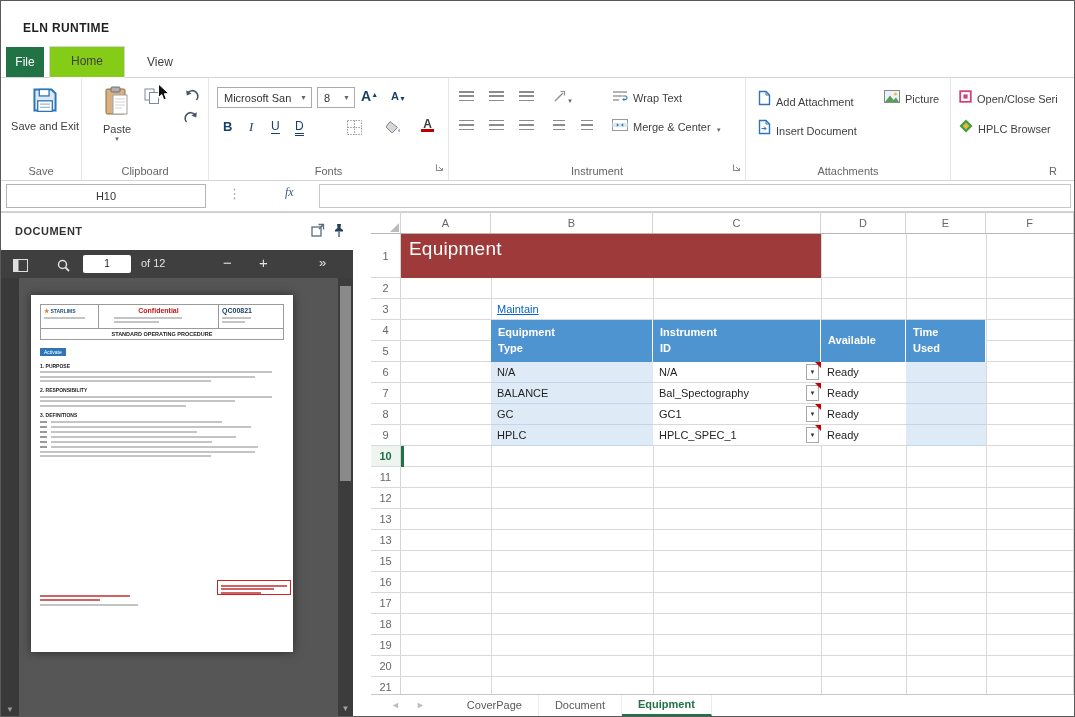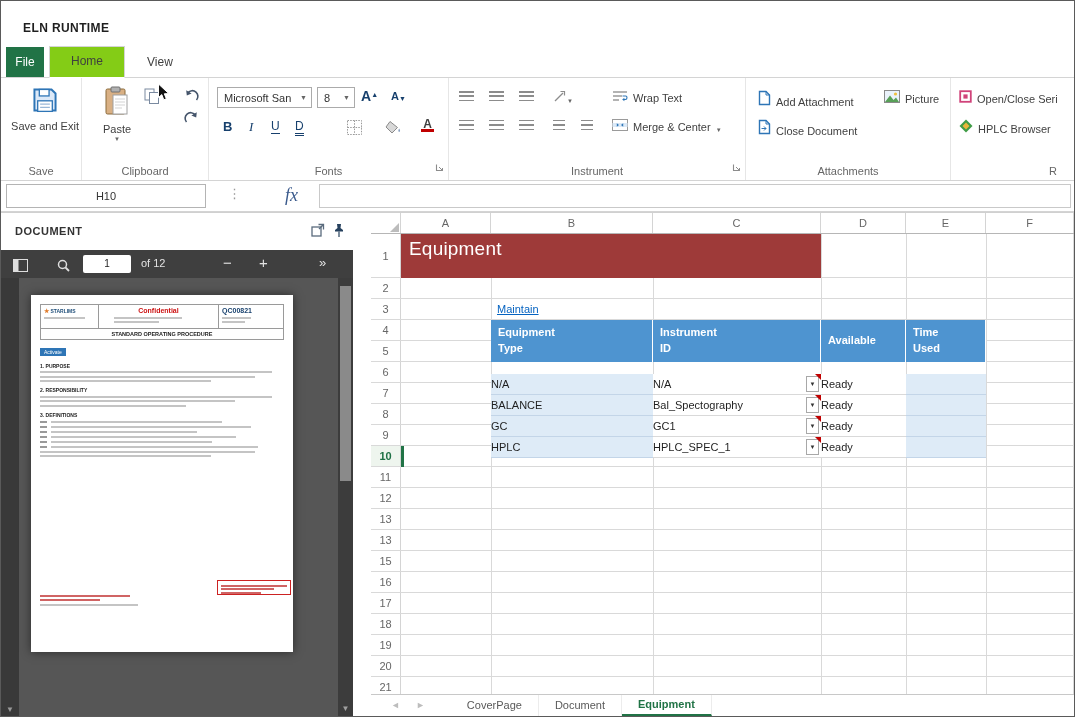--- a/index.html
+++ b/index.html
@@ -28,21 +28,21 @@
   .fbtn{position:absolute;color:#17406d;}
   .lines{width:15px;height:11px;background:repeating-linear-gradient(to bottom,#8c8c8c 0 1.5px,transparent 1.5px 4.3px);}
   .icontext{position:absolute;display:flex;align-items:flex-end;gap:5px;font-size:11px;color:#3f3f3f;white-space:nowrap;}
   .launcher{position:absolute;right:4px;bottom:4px;}
   .colorbar{width:13px;height:3px;background:#c00000;margin-top:-1px;}
   
   .frow{height:31px;border-bottom:1px solid #d4d4d4;box-sizing:border-box;position:relative;background:#fff;}
   .namebox{position:absolute;left:5px;top:3px;width:200px;height:24px;border:1px solid #b4b4b4;box-sizing:border-box;
     text-align:center;line-height:22px;font-size:11px;color:#333;background:#fff;}
   .dots{position:absolute;left:227px;top:5px;color:#999;font-size:13px;}
-  .fx{position:absolute;left:284px;top:4px;font-family:"Liberation Serif",serif;font-style:italic;font-size:18px;color:#3a5a8c;}
+  .fx{position:absolute;left:284px;top:4px;font-family:"Liberation Serif",serif;font-style:italic;font-size:12px;color:#3a5a8c;}
   .finput{position:absolute;left:318px;right:3px;top:3px;height:24px;border:1px solid #c9c9c9;box-sizing:border-box;background:#fff;}
   
   .main{display:flex;height:504px;border-top:1px solid #d0d0d0;box-sizing:border-box;}
   
   .dpanel{width:352px;flex:0 0 352px;display:flex;flex-direction:column;}
   .dphead{height:37px;position:relative;flex:0 0 37px;}
   .dptitle{position:absolute;left:14px;top:12px;font-size:11px;font-weight:bold;color:#333;letter-spacing:.5px;}
   .dptb{height:28px;background:#3f3f3f;position:relative;flex:0 0 28px;}
   .tbt{position:absolute;color:#e3e3e3;}
   .pagebox{position:absolute;left:82px;top:5px;width:48px;height:18px;background:#fff;border-radius:2px;
@@ -88,21 +88,21 @@
   .rowhdr{width:30px;flex:0 0 30px;border-right:1px solid #d4d4d4;box-sizing:border-box;text-align:center;font-size:11px;
     color:#666;display:flex;align-items:center;justify-content:center;background:#fff;}
   .rowhdr.sel{color:#1e7145;font-weight:bold;background:#eef5ee;}
   .vline{position:absolute;top:0;bottom:0;width:1px;background:#d9d9d9;z-index:1;}
   .banner{position:absolute;z-index:2;background:#9e3a39;color:#fff;font-size:19px;padding:4px 0 0 8px;
     box-sizing:border-box;overflow:hidden;letter-spacing:.2px;}
   .cell-link{position:absolute;z-index:2;color:#0563c1;text-decoration:underline;font-size:11px;line-height:21px;height:21px;}
   .thdr{position:absolute;z-index:2;background:#4e94d0;color:#fff;font-weight:bold;font-size:11px;line-height:1.45;
     padding-left:7px;white-space:pre-line;display:flex;align-items:center;box-sizing:border-box;border-right:1px solid #fff;}
   .cell{position:absolute;z-index:2;height:21px;box-sizing:border-box;font-size:11px;line-height:20px;
-    overflow:hidden;color:#1f1f1f;margin-top:12px;}
+    padding-left:6px;overflow:hidden;color:#1f1f1f;}
   .cell.blue{background:#deebf7;border-bottom:1px solid #c3d5e8;}
   .cell.white{background:#fff;border-bottom:1px solid #d9d9d9;}
   .dd{position:absolute;right:2px;top:2px;width:13px;height:16px;border:1px solid #a8a8a8;background:#fff;
     font-size:6px;line-height:15px;text-align:center;color:#333;box-sizing:border-box;}
   .redcorner{position:absolute;right:0;top:0;width:0;height:0;border-left:6px solid transparent;border-top:6px solid #c00000;}
   .selbar{position:absolute;z-index:2;width:3px;height:21px;background:#217346;}
   
   .tabbar{height:22px;flex:0 0 22px;border-top:1px solid #c8c8c8;box-sizing:border-box;display:flex;
     align-items:stretch;background:#fff;font-size:11px;}
   .navarr{color:#bdbdbd;font-size:9px;line-height:20px;}
@@ -247,21 +247,21 @@
               <path d="M8 1.5 v3.5 h3.5" fill="none" stroke="#2e75b6"></path>
             </svg></span>
         <span>Add Attachment</span>
       </div>
       <div class="icontext" style="left:12px;top:41px">
         <span><svg width="13" height="16" viewBox="0 0 13 16">
               <path d="M1.5 1.5 h6.5 l3.5 3.5 v9.5 h-10 z" fill="#fff" stroke="#2e75b6" stroke-width="1.4"></path>
               <path d="M8 1.5 v3.5 h3.5" fill="none" stroke="#2e75b6"></path>
               <path d="M3.5 9.5 h4.5 M6 7.5 l2 2 -2 2" stroke="#2e75b6" fill="none"></path>
             </svg></span>
-        <span>Close Document</span>
+        <span>Insert Document</span>
       </div>
       <div class="icontext" style="left:138px;top:12px">
         <span><svg width="16" height="13">
               <rect x=".5" y=".5" width="15" height="12" fill="#eaf2fb" stroke="#8a8a8a"></rect>
               <circle cx="11.5" cy="4" r="1.6" fill="#f0c040"></circle>
               <path d="M1 12 L6 5.5 L9.5 10 L12 7.5 L15 12 Z" fill="#58a058"></path>
             </svg></span>
         <span>Picture</span>
       </div>
       <span class="glabel">Attachments</span>

